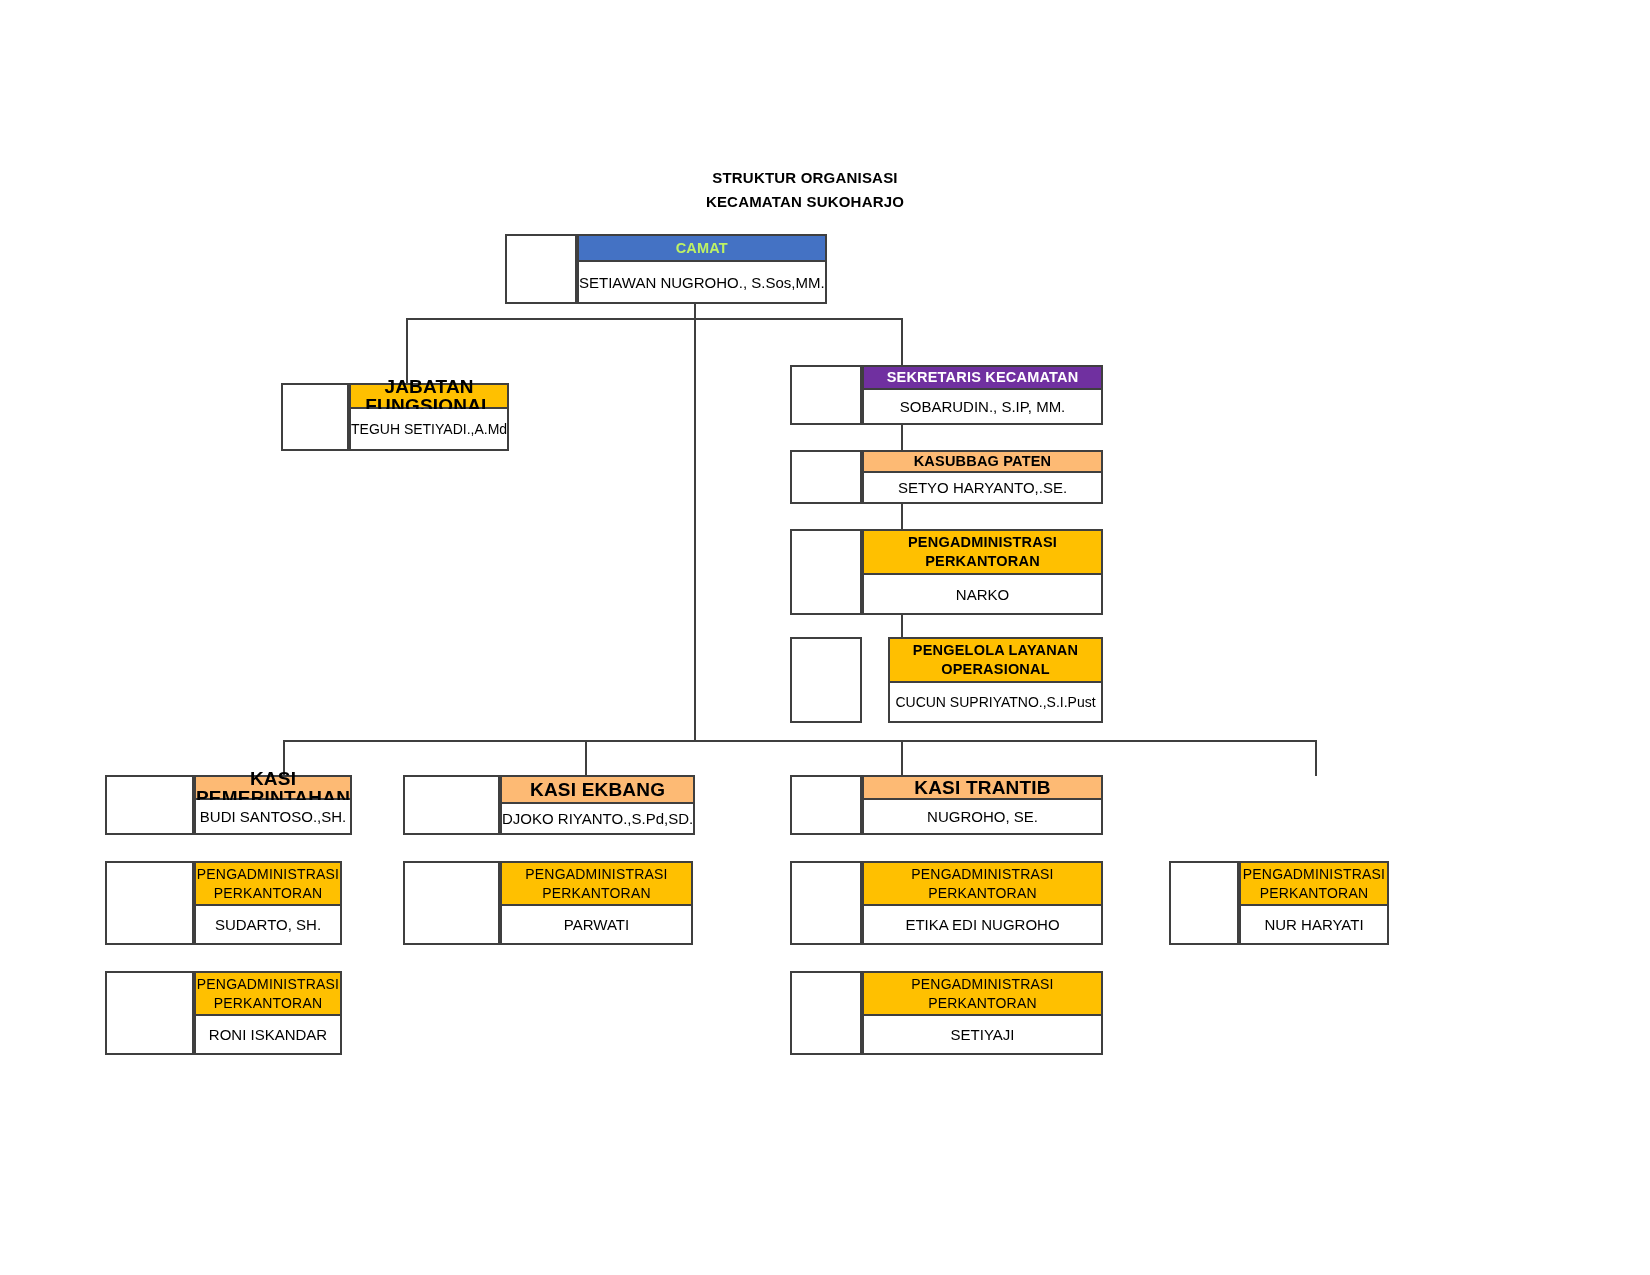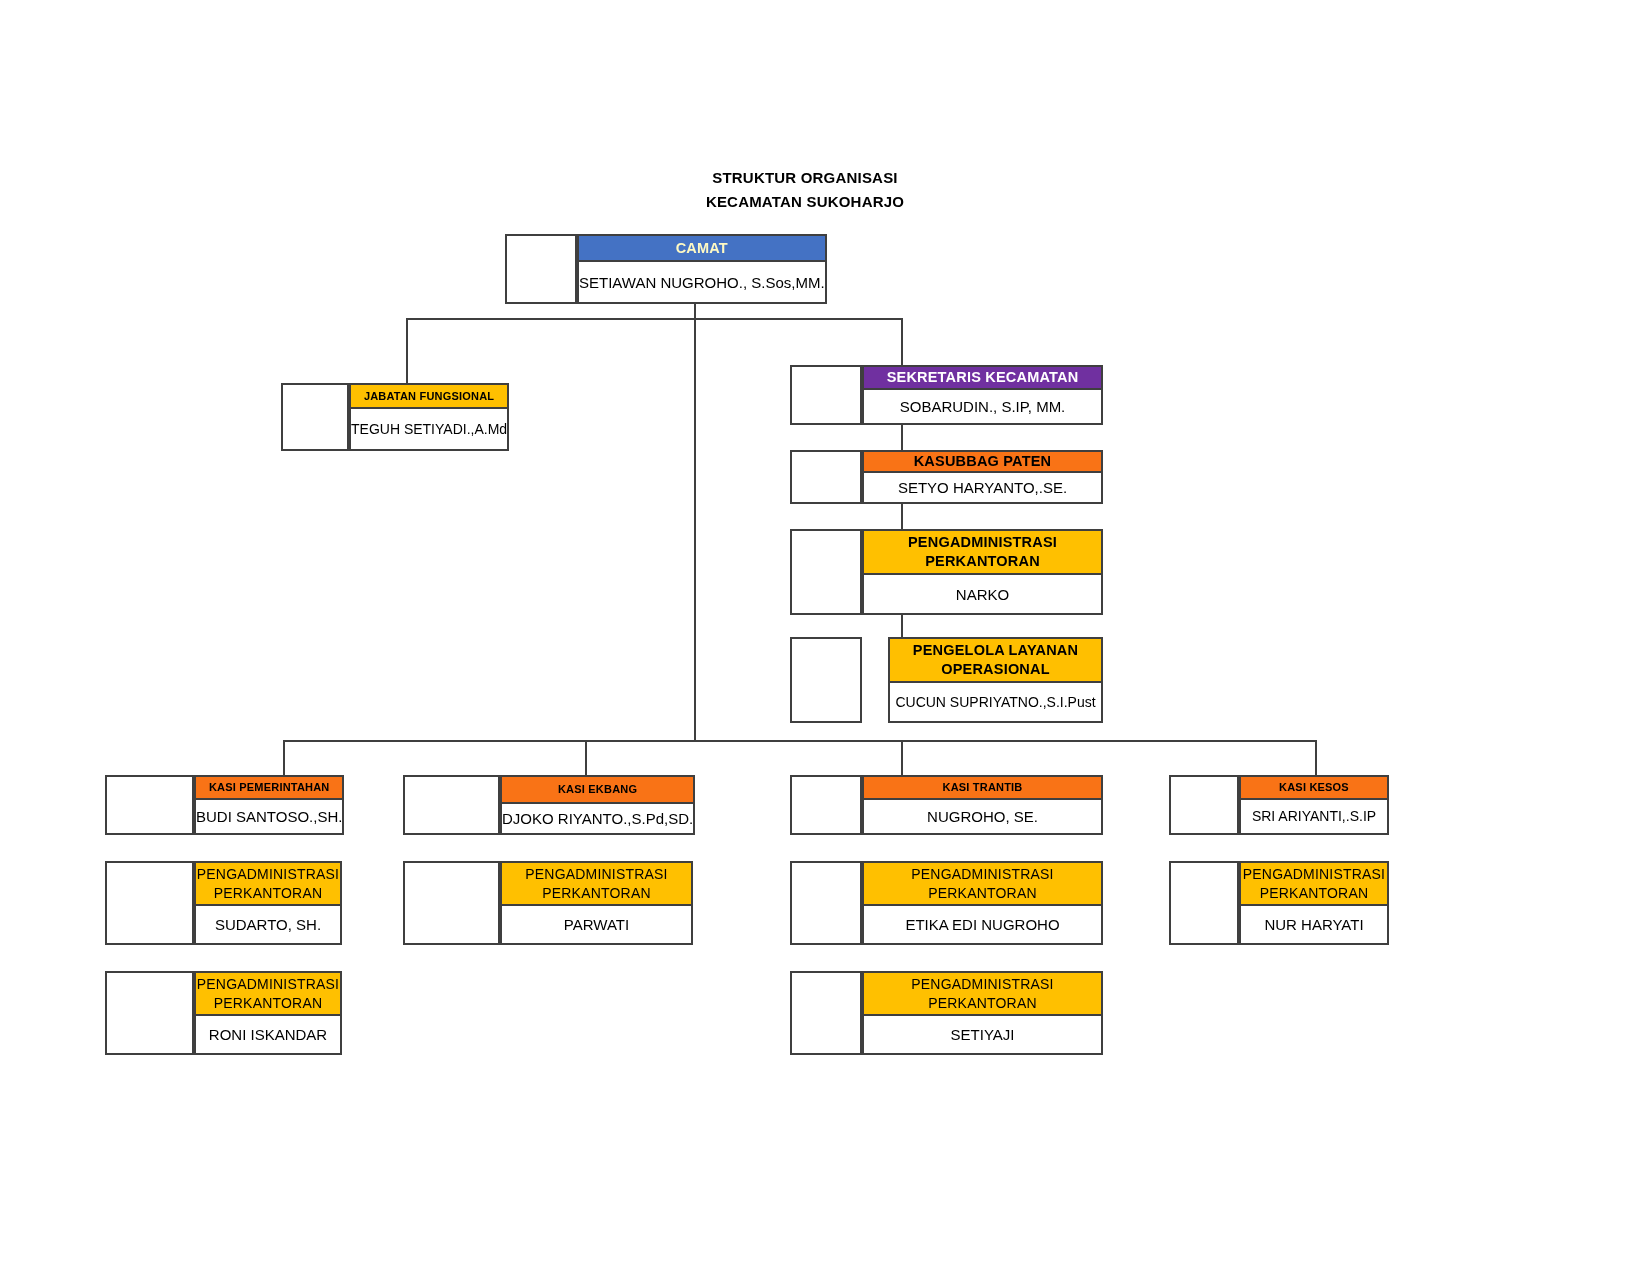--- a/index.html
+++ b/index.html
@@ -80,27 +80,27 @@
     align-items: center;
     justify-content: center;
     text-align: center;
     font-size: 15px;
     line-height: 19px;
     background: #ffffff;
     white-space: nowrap;
   }
 
   
-  .hdr.blue   { background: #4472c4; color: #fef9c3; }
+  .hdr.blue   { background: #4472c4; color: #bef264; }
   .hdr.purple { background: #7030a0; color: #ffffff; }
-  .hdr.green  { background: #f97316; color: #000000; }
+  .hdr.green  { background: #fdba74; color: #000000; }
   .hdr.amber  { background: #ffc000; color: #000000; }
   .hdr.gold   { background: #ffbf00; color: #000000; }
   .hdr.thin   { font-weight: normal; font-size: 14px; }
-  .hdr.small  { font-size: 11px; }
+  .hdr.small  { font-size: 19px; }
 </style>
 </head>
 <body>
 
 <div id="canvas">
 
   <div class="title-block" style="left:555px; top:166px; width:500px;">
     <div>STRUKTUR ORGANISASI</div>
     <div>KECAMATAN SUKOHARJO</div>
   </div>
@@ -198,27 +198,20 @@
   </div>
 
   <div class="node" style="left:790px; top:775px; width:313px; height:60px;">
     <div class="pad" style="width:72px; height:60px;"></div>
     <div class="body">
       <div class="hdr green small" style="height:25px;">KASI TRANTIB</div>
       <div class="nm" style="height:35px;">NUGROHO, SE.</div>
     </div>
   </div>
 
-  <div class="node" style="left:1169px; top:775px; width:220px; height:60px;">
-    <div class="pad" style="width:70px; height:60px;"></div>
-    <div class="body">
-      <div class="hdr green small" style="height:25px;">KASI KESOS</div>
-      <div class="nm" style="height:35px; font-size:14px;">SRI ARIYANTI,.S.IP</div>
-    </div>
-  </div>
 
   <div class="node" style="left:105px; top:861px; width:237px; height:84px;">
     <div class="pad" style="width:89px; height:84px;"></div>
     <div class="body">
       <div class="hdr amber thin" style="height:45px;">
         <span class="l1">PENGADMINISTRASI</span>
         <span class="l2">PERKANTORAN</span>
       </div>
       <div class="nm" style="height:39px;">SUDARTO, SH.</div>
     </div>

